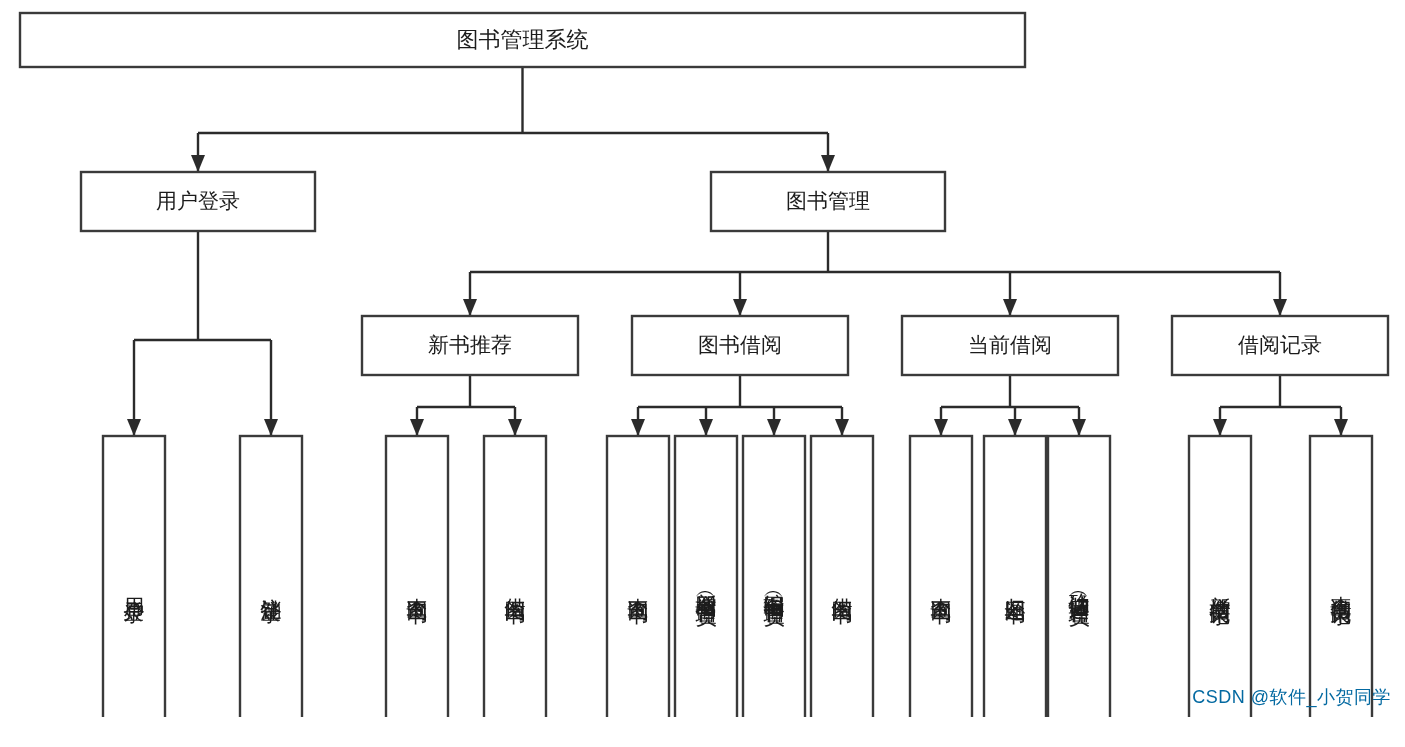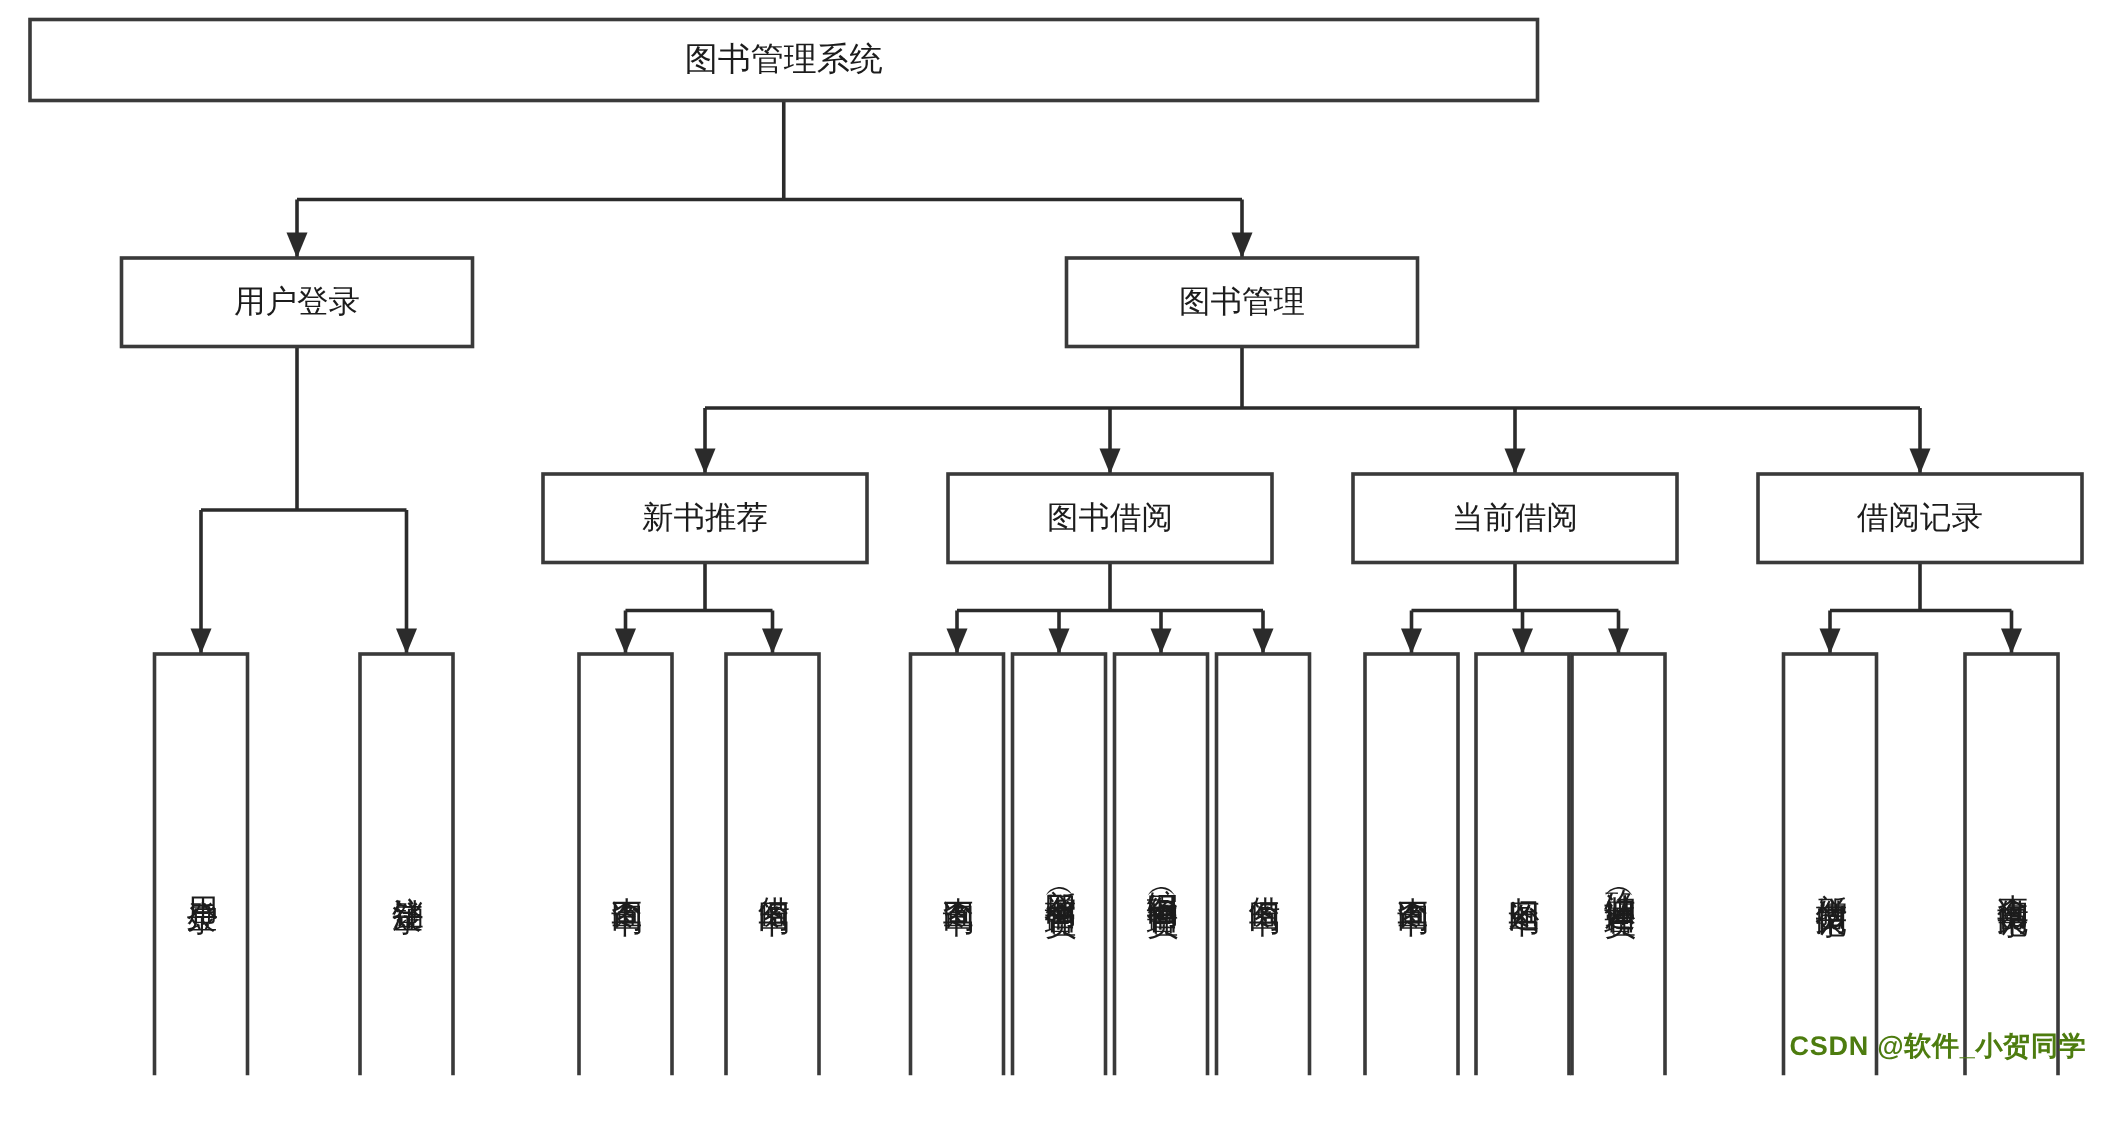--- a/index.html
+++ b/index.html
@@ -68,25 +68,24 @@
     color: #1c1c1c;
     white-space: nowrap;
     text-align: center;
   }
   .watermark {
     position: absolute;
     right: 14px;
     bottom: 8px;
     font-family: "Liberation Sans", "DejaVu Sans", sans-serif;
     font-size: 18px;
-    color: #4d7c0f;
+    color: #0369a1;
     letter-spacing: 0.5px;
     white-space: nowrap;
     user-select: none;
-    font-weight: bold;
   }
 </style>
 </head>
 <body>
 
 <div id="diagram-root">
 
   <svg class="flow" viewBox="0 0 1405 747">
     <g id="connectors-layer">
         <path d="M 522.5 67 L 522.5 133" class="connector"></path>

